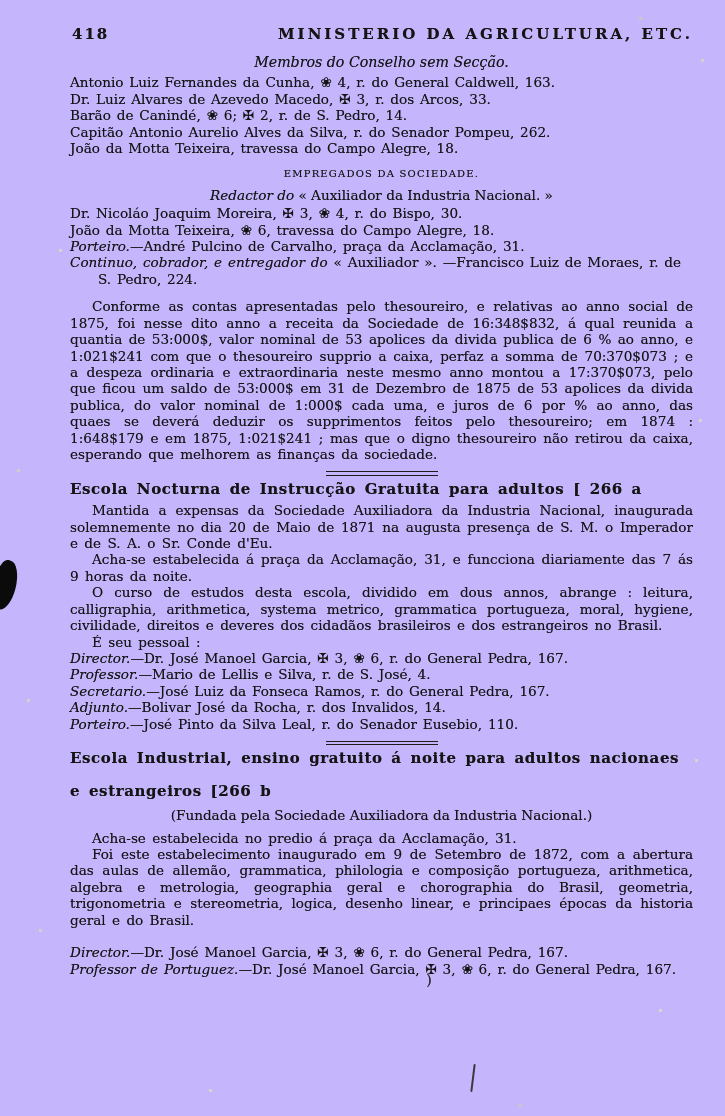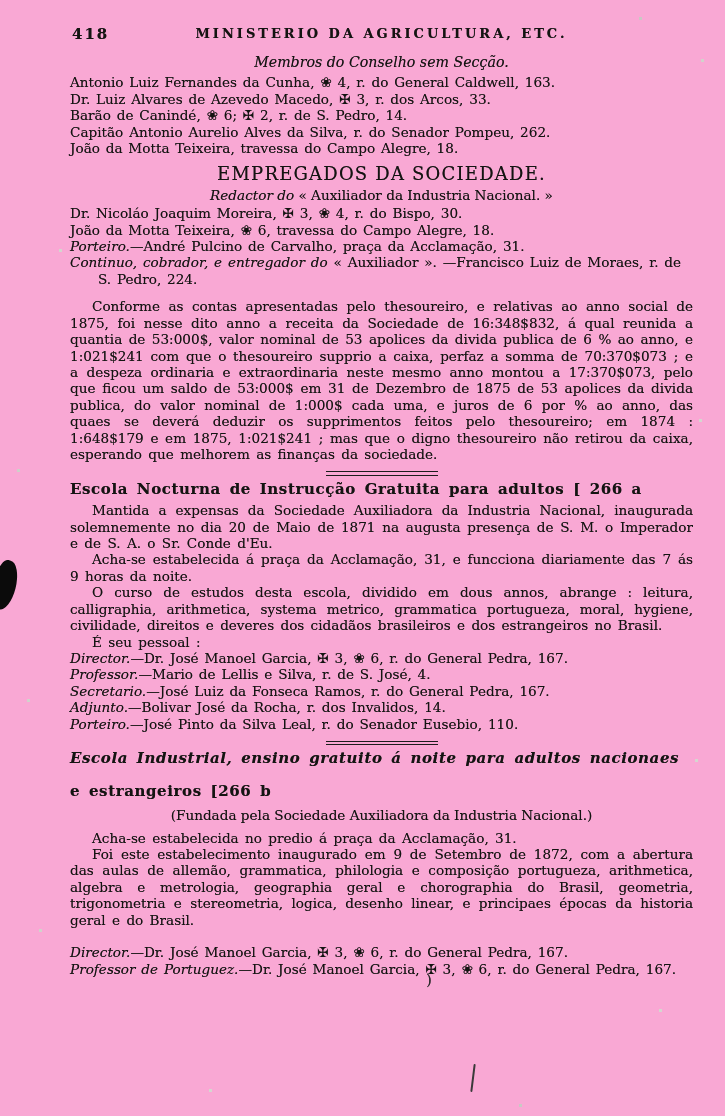--- a/index.html
+++ b/index.html
@@ -1,43 +1,43 @@
 <!DOCTYPE html>
 <html><head>
 <meta charset="utf-8">
 <style>
   html,body{margin:0;padding:0;background:#e9e9e6;}
   .page{
     position:relative;
     width:725px;height:1116px;
     margin:0 auto;
-    background:#f9a8d4;
+    background:#c4b5fd;
     color:#141412;
     font-family:"DejaVu Serif","DejaVu Sans",serif;
     font-size:13.6px;
     line-height:16.4px;
     overflow:hidden;
     box-sizing:border-box;
     padding:26px 32px 0 70px;
     text-shadow:0 0 .35px rgba(20,20,20,.55);
   }
   .header-row{position:relative;height:22px;margin-bottom:6px;}
   .pagenum{position:absolute;left:2px;top:0;font-weight:bold;font-size:15px;letter-spacing:2px;}
-  .runhead{text-align:center;font-weight:bold;font-size:13px;letter-spacing:3px;white-space:nowrap;}
+  .runhead{text-align:right;font-weight:bold;font-size:15px;letter-spacing:3px;white-space:nowrap;}
   .h-italic{text-align:center;font-style:italic;font-size:14.2px;margin:6px 0 4px;}
-  .h-caps{text-align:center;font-size:18px;letter-spacing:1.2px;margin:10px 0 4px;font-weight:500;}
+  .h-caps{text-align:center;font-size:10px;letter-spacing:1.2px;margin:10px 0 4px;font-weight:500;}
   .c-line{text-align:center;margin:4px 0 2px;}
   .line{margin:0;word-spacing:1.5px;}
   .hang{padding-left:28px;text-indent:-28px;}
   .lbl{font-style:italic;}
   .para{margin:0;text-align:justify;text-indent:22px;word-spacing:2px;}
   .para.mt{margin-top:11px;}
   .rule{width:112px;height:2.5px;margin:9px auto 5px;border-top:1.6px solid #1c1c1c;border-bottom:1px solid #1c1c1c;}
   .h-bold{font-weight:bold;font-size:15px;letter-spacing:.6px;margin:3px 0 5px;word-spacing:3px;}
-  .h-bold.two{margin-bottom:16px;font-style:italic;}
+  .h-bold.two{margin-bottom:16px;}
   .h-bold.cont{margin-top:8px;}
   .staff{margin:0;}
   
   .ink-blot{position:absolute;left:-6px;top:560px;width:22px;height:50px;background:#0b0b0b;
             border-radius:46% 62% 58% 40%;transform:rotate(14deg);}
   .stray-bracket{position:absolute;left:426px;top:972px;font-size:15px;color:#2a2a2a;}
   .stray-slash{position:absolute;left:472px;top:1064px;width:2px;height:28px;background:#3a3a3a;transform:rotate(7deg);border-radius:2px;}
   .speckles{position:absolute;left:0;top:0;width:1px;height:1px;background:transparent;
     box-shadow:640px 18px 0 1px #c9c9c4, 702px 60px 0 1px #d2d2cc, 60px 250px 0 1px #d5d5cf,
                18px 470px 0 1px #cfcfc9, 700px 420px 0 1px #d6d6d0, 28px 700px 0 1px #d2d2cc,

